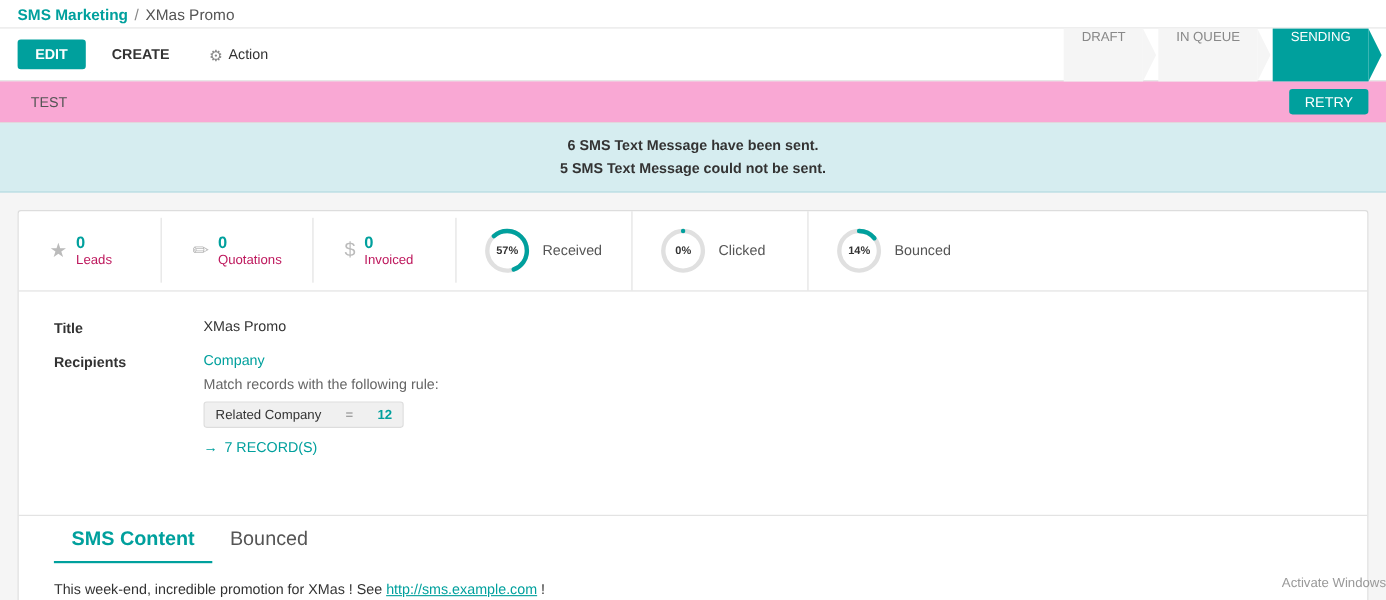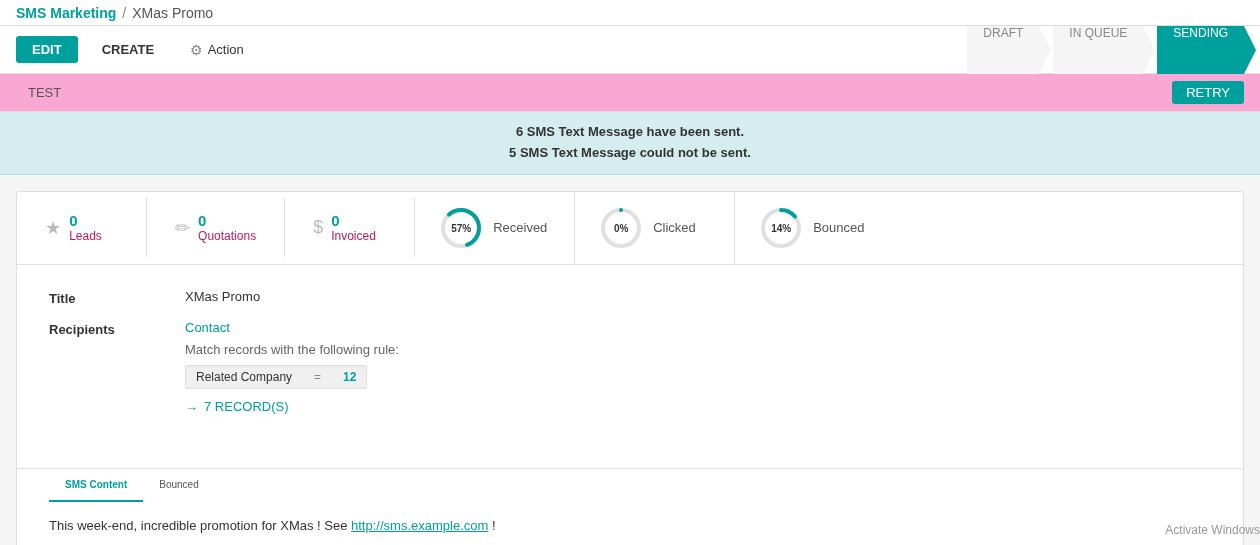--- a/index.html
+++ b/index.html
@@ -253,21 +253,21 @@
 
     
     .tabs-bar {
       display: flex;
       border-top: 1px solid #e0e0e0;
       margin-top: 16px;
       padding: 0 32px;
     }
     .tab-item {
       padding: 10px 16px;
-      font-size: 10px;
+      font-size: 18px;
       cursor: pointer;
       border-bottom: 2px solid transparent;
       color: #555;
     }
     .tab-item.active {
       color: #00a09d;
       border-bottom: 2px solid #00a09d;
       font-weight: 600;
     }
 
@@ -403,21 +403,21 @@
   </div>
 
   <div class="form-section">
     <div class="form-row">
       <div class="form-label">Title</div>
       <div class="form-value">XMas Promo</div>
     </div>
     <div class="form-row">
       <div class="form-label">Recipients</div>
       <div>
-        <div class="form-value link">Contact</div>
+        <div class="form-value link">Company</div>
         <div class="rule-text" style="margin-top:7px;">Match records with the following rule:</div>
         <div style="margin-top:6px;">
           <span class="rule-tag">
             <span>Related Company</span>
             <span class="eq">=</span>
             <span class="val">12</span>
           </span>
         </div>
         <div class="records-link">
           <span>→</span>

